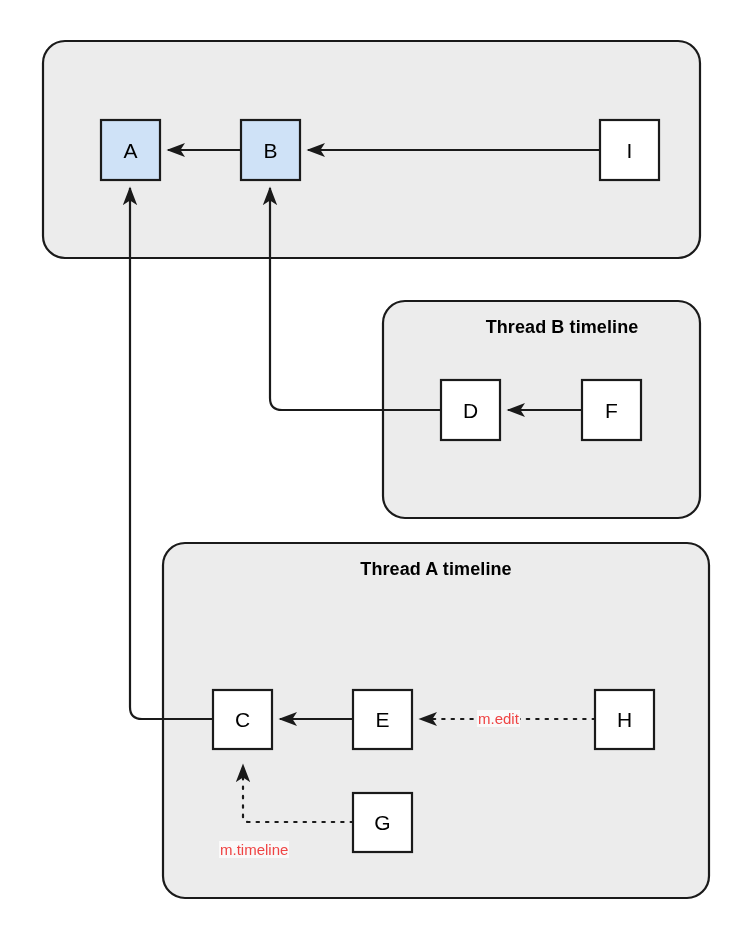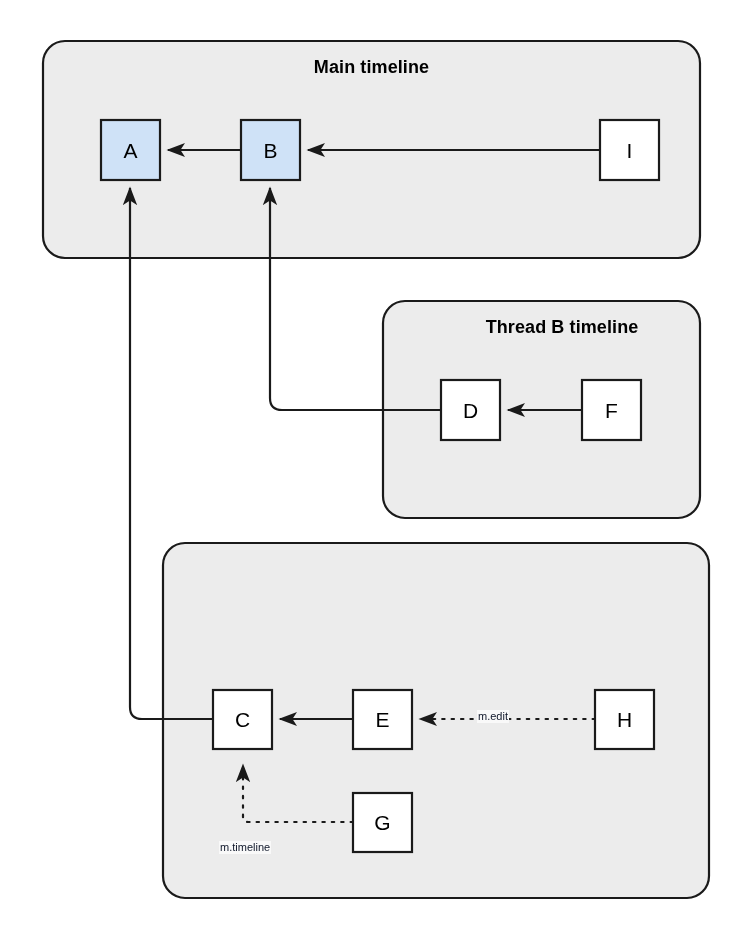--- a/index.html
+++ b/index.html
@@ -8,21 +8,21 @@
   #diagram{position:absolute;inset:0;}
   .grp-title{
     position:absolute;font-weight:bold;font-size:18px;color:#000;
     text-align:center;white-space:nowrap;letter-spacing:0.1px;
   }
   .node-label{
     position:absolute;font-size:21px;color:#000;text-align:center;
     white-space:nowrap;line-height:1;
   }
   .edge-label{
-    position:absolute;font-size:11px;color:#0f172a;background:#f9f9f9;
+    position:absolute;font-size:15px;color:#ef4444;background:#f9f9f9;
     white-space:nowrap;padding:0 1px;line-height:1.15;
   }
 </style>
 </head>
 <body>
 
 <div id="stage">
 
   <svg id="diagram" width="756" height="942" viewBox="0 0 756 942">
 
@@ -73,24 +73,24 @@
       <rect x="441" y="380" width="59" height="60" fill="#ffffff" stroke="#1a1a1a" stroke-width="2.2"></rect>
       <rect x="582" y="380" width="59" height="60" fill="#ffffff" stroke="#1a1a1a" stroke-width="2.2"></rect>
 
       <rect x="213" y="690" width="59" height="59" fill="#ffffff" stroke="#1a1a1a" stroke-width="2.2"></rect>
       <rect x="353" y="690" width="59" height="59" fill="#ffffff" stroke="#1a1a1a" stroke-width="2.2"></rect>
       <rect x="595" y="690" width="59" height="59" fill="#ffffff" stroke="#1a1a1a" stroke-width="2.2"></rect>
       <rect x="353" y="793" width="59" height="59" fill="#ffffff" stroke="#1a1a1a" stroke-width="2.2"></rect>
     </g>
   </svg>
 
-  <div class="grp-title" style="left:43px;top:57px;width:657px;">Main timeline</div>
 
   <div class="grp-title" style="left:383px;top:317px;width:358px;">Thread B timeline</div>
 
+  <div class="grp-title" style="left:163px;top:559px;width:546px;">Thread A timeline</div>
 
   <div class="node-label" style="left:101px;top:140px;width:59px;">A</div>
   <div class="node-label" style="left:241px;top:140px;width:59px;">B</div>
   <div class="node-label" style="left:600px;top:140px;width:59px;">I</div>
 
   <div class="node-label" style="left:441px;top:400px;width:59px;">D</div>
   <div class="node-label" style="left:582px;top:400px;width:59px;">F</div>
 
   <div class="node-label" style="left:213px;top:709px;width:59px;">C</div>
   <div class="node-label" style="left:353px;top:709px;width:59px;">E</div>

